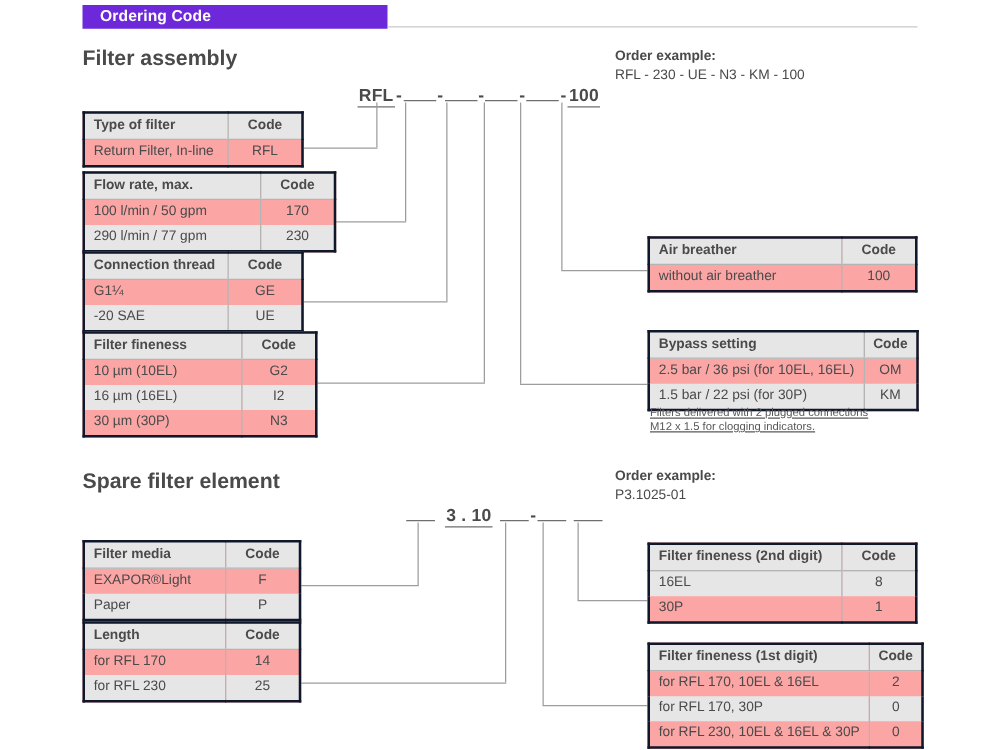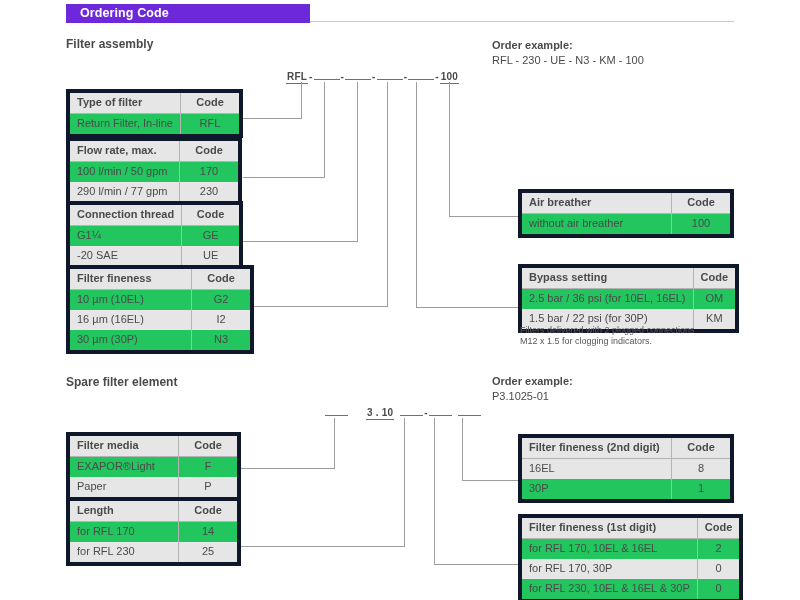--- a/index.html
+++ b/index.html
@@ -39,21 +39,21 @@
     left: 310px;
     top: 21px;
     width: 424px;
     height: 1px;
     background: #c9c9c9;
   }
 
   
   .section-caption {
     position: absolute;
-    font-size: 12px;
+    font-size: 17px;
     font-weight: bold;
     color: #4a4a4a;
   }
 
   
   .order-example {
     position: absolute;
     font-size: 11px;
     line-height: 15px;
   }
@@ -63,21 +63,21 @@
     display: block;
   }
   .order-example .oe-value {
     display: block;
     color: #4a4a4a;
   }
 
   
   .code-line {
     position: absolute;
-    font-size: 10px;
+    font-size: 14px;
     font-weight: bold;
     color: #4a4a4a;
     white-space: nowrap;
     letter-spacing: .2px;
   }
   .code-line .seg {
     border-bottom: 1.3px solid #6f6f73;
     padding: 0 1px 1px 1px;
   }
   .code-line .blank {
@@ -96,22 +96,22 @@
   }
   .code-line .dash {
     padding: 0 1px;
   }
 
   
   .spec-table {
     position: absolute;
     border-collapse: collapse;
     font-size: 11px;
-    background: #22c55e;
-    border: 4px solid #0f172a;
+    background: #fca5a5;
+    border: 2px solid #0f172a;
   }
   .spec-table td {
     border: none;
     padding: 3px 7px 4px 7px;
     line-height: 13px;
     color: #4a4a4a;
     white-space: nowrap;
   }
   .spec-table tr.hdr td {
     background: #e6e6e6;
@@ -126,20 +126,21 @@
     border-left: 1px solid #b4b4b4;
     width: 44px;
   }
 
   
   .footnote {
     position: absolute;
     font-size: 9px;
     line-height: 11px;
     color: #58585b;
+    text-decoration: underline;
   }
 
   
   .ln {
     position: absolute;
     background: #9d9d9d;
   }
   .ln.v { width: 1px; }
   .ln.h { height: 1px; }
 </style>
@@ -186,21 +187,21 @@
     <td>Type of filter</td>
     <td class="code-col">Code</td>
   </tr>
   <tr>
     <td>Return Filter, In-line</td>
     <td class="code-col">RFL</td>
   </tr>
 </tbody>
   </table>
 
-<table class="spec-table" style="left:66px; top:137px; width:176px;">
+<table class="spec-table" style="left:66px; top:137px; width:203px;">
   <tbody>
       <tr class="hdr">
     <td>Flow rate, max.</td>
     <td class="code-col">Code</td>
   </tr>
   <tr>
     <td>100 l/min / 50 gpm</td>
     <td class="code-col">170</td>
   </tr>
   <tr class="alt">
@@ -284,21 +285,21 @@
 </div>
 
 <div class="section-caption" style="left:66px; top:375px;">Spare filter element</div>
 
 <div class="order-example" style="left:492px; top:374px;">
   <span class="oe-label">Order example:</span>
   <span class="oe-value">P3.1025-01</span>
 </div>
 
 <div class="code-line" style="left:325px; top:404px;">
-  <span class="blank-sm"></span><span class="seg" style="margin-left:18px;">3 . 10</span><span class="blank-sm" style="margin-left:6px;"></span><span class="dash">-</span><span class="blank-sm"></span><span class="blank-sm" style="margin-left:6px;"></span>
+  <span class="blank-sm"></span><span class="seg" style="margin-left:8px;">3 . 10</span><span class="blank-sm" style="margin-left:6px;"></span><span class="dash">-</span><span class="blank-sm"></span><span class="blank-sm" style="margin-left:6px;"></span>
 </div>
 
 <div class="ln v" style="left:334px; top:418px; height:50px;"></div>
 <div class="ln h" style="left:241px; top:468px; width:94px;"></div>
 
 <div class="ln v" style="left:404px; top:418px; height:128px;"></div>
 <div class="ln h" style="left:241px; top:546px; width:164px;"></div>
 
 <div class="ln v" style="left:434px; top:418px; height:146px;"></div>
 <div class="ln h" style="left:434px; top:564px; width:84px;"></div>

